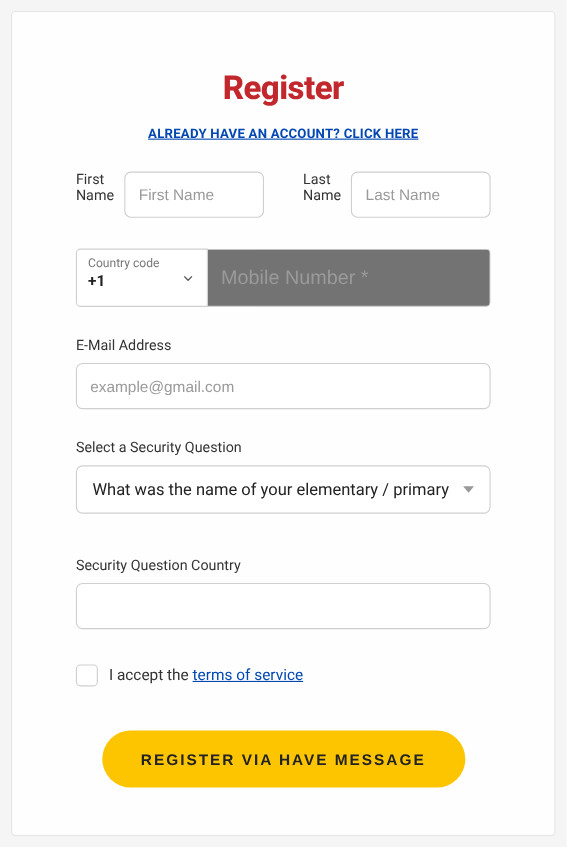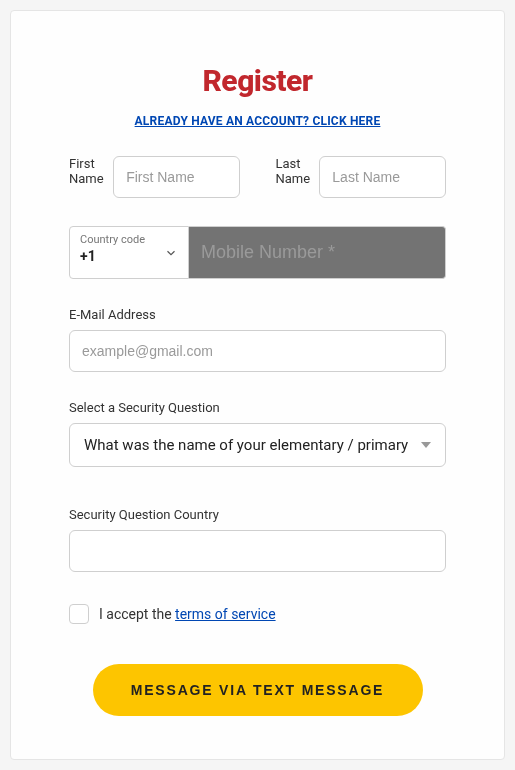--- a/index.html
+++ b/index.html
@@ -225,15 +225,15 @@
     <input class="input" type="text" style="">
   </div>
 
   <div class="terms-row">
     <div class="checkbox"></div>
     <span class="terms-text">
       <span>I accept the </span><a href="#" class="terms-link">terms of service</a>
     </span>
   </div>
 
-  <button class="submit-btn">MESSAGE VIA TEXT MESSAGE</button>
+  <button class="submit-btn">REGISTER VIA HAVE MESSAGE</button>
 
 </div>
 
 </body></html>

